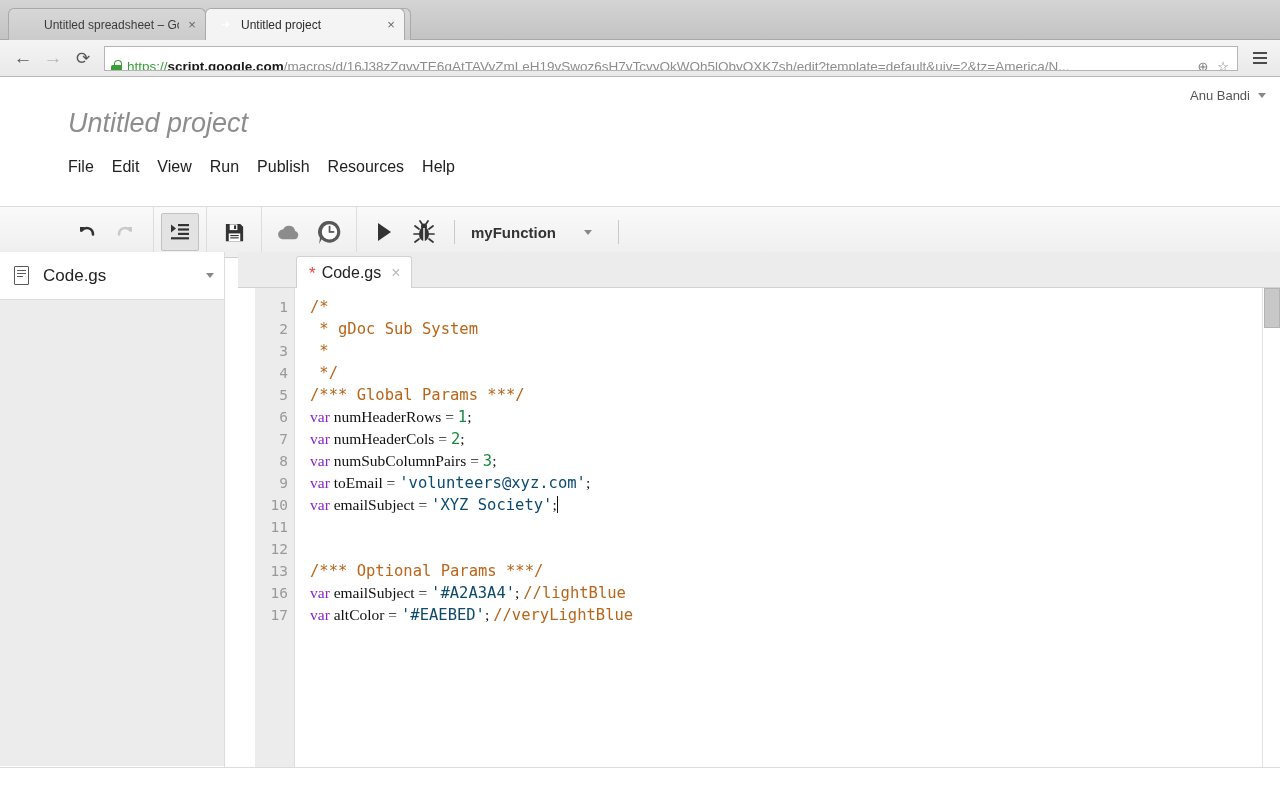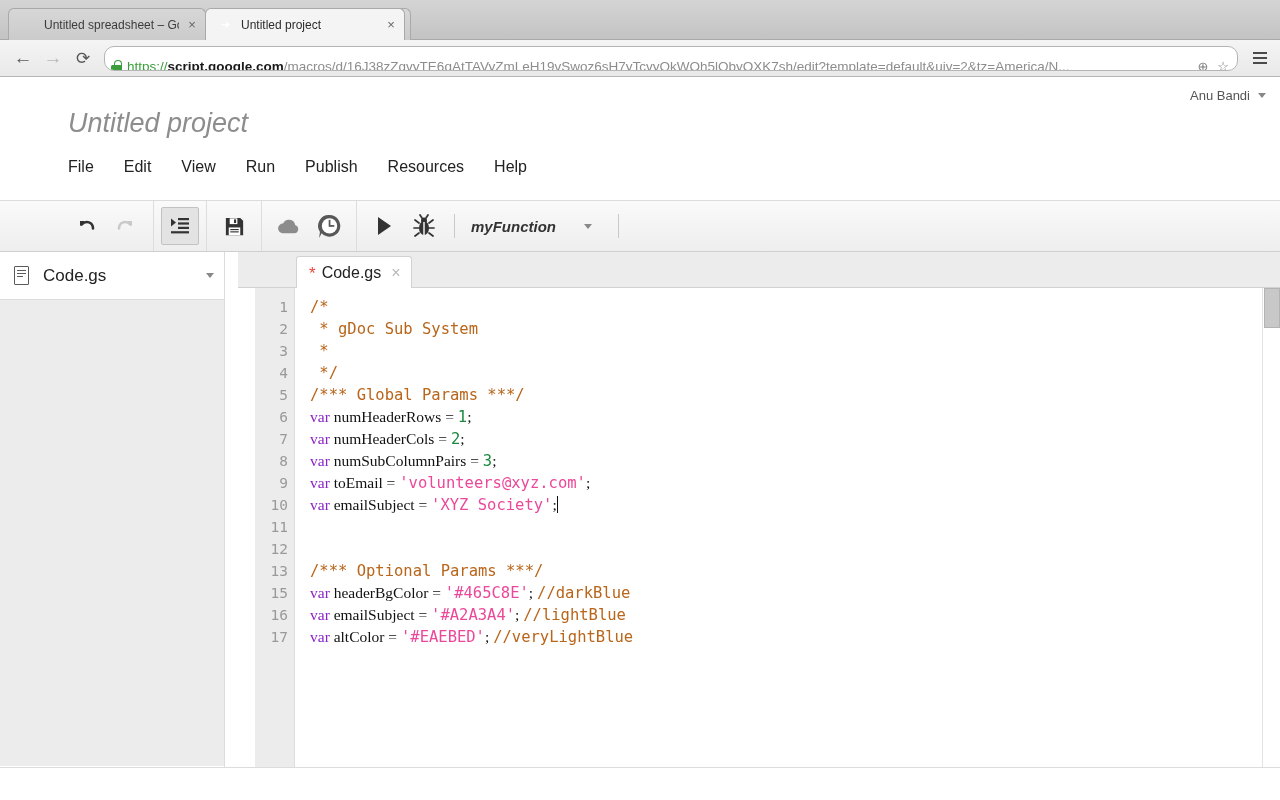--- a/index.html
+++ b/index.html
@@ -74,21 +74,21 @@
   }
   .nav-btn {
     width: 30px; height: 28px; display: flex; align-items: center;
     justify-content: center; font-size: 19px; color: #5a5a5a;
   }
   .nav-btn.back { margin-left: 8px; }
   .nav-btn.fwd { color: #b7b7b7; }
   .nav-btn.reload { font-size: 17px; color: #555; }
   .omnibox {
     flex: 1 1 auto; height: 25px; margin: 0 8px 0 6px;
-    background: #fff; border: 1px solid #b5b5b5; border-radius: 10px;
+    background: #fff; border: 1px solid #b5b5b5; border-radius: 0;
     display: flex; align-items: center; padding: 16px 4px 0 6px;
     font-size: 13.5px; overflow: hidden; white-space: nowrap;
   }
   .lock {
     flex: 0 0 11px; width: 11px; height: 13px; margin-right: 5px;
     position: relative;
   }
   .lock::before {
     content: ""; position: absolute; left: 0; bottom: 0; width: 11px; height: 8px;
     background: #3a9e3a; border-radius: 1.5px;
@@ -128,29 +128,29 @@
   }
 
   .project-title {
     position: absolute; left: 68px; top: 30px;
     font-size: 27px; font-style: italic; color: #8d8d8d;
     font-family: "Liberation Sans", sans-serif;
   }
 
   .menubar {
     position: absolute; left: 68px; top: 76px;
-    display: flex; gap: 16px; font-size: 16px; color: #222;
+    display: flex; gap: 4px; font-size: 16px; color: #222;
   }
   .menu-item { padding: 4px 14px 4px 0; cursor: default; }
 
   .toolbar {
-    position: absolute; left: 0; top: 122px; width: 1280px; height: 52px;
+    position: absolute; left: 0; top: 128px; width: 1280px; height: 52px;
     background: linear-gradient(#fafafa, #eeeeee);
     border-top: 1px solid #dcdcdc; border-bottom: 1px solid #cfcfcf;
-    display: flex; align-items: center; font-style: italic;
+    display: flex; align-items: center;
   }
   .sep {
     width: 1px; height: 50px; background: #dddddd; margin: 0 7px;
   }
   .sep.short { height: 24px; background: #c9c9c9; margin: 0 10px; }
   .tb-btn {
     width: 40px; height: 40px; display: flex; align-items: center;
     justify-content: center; color: #333;
   }
   .tb-btn.pressed {
@@ -221,21 +221,21 @@
   .line { height: 22px; display: flex; white-space: pre; }
   .ln {
     width: 40px; flex: 0 0 40px; margin-left: 17px;
     text-align: right; padding-right: 7px; color: #999;
     font-size: 14.5px; line-height: 22px;
   }
   .lc { flex: 1 1 auto; padding-left: 15px; color: #111; line-height: 22px; }
   .t-comment { color: #b9651a; }
   .t-keyword { color: #8a23c9; font-family: Liberation Serif, serif; }
   .t-number  { color: #1b8a3f; }
-  .t-string  { color: #ec4899; }
+  .t-string  { color: #0c4a6e; }
   .t-plain   { color: #111; font-family: Liberation Serif, serif; }
   .caretbar {
     display: inline-block; width: 1px; height: 17px; background: #111;
     vertical-align: -3px;
   }
 
   .vscroll-track {
     position: absolute; right: 0; top: 36px; width: 18px; height: 479px;
     background: #fff; border-left: 1px solid #e2e2e2;
   }
@@ -428,21 +428,20 @@
           <div class="line"><span class="ln">4</span><span class="lc"><span class="t-comment"> */</span></span></div>
           <div class="line"><span class="ln">5</span><span class="lc"><span class="t-comment">/*** Global Params ***/</span></span></div>
           <div class="line"><span class="ln">6</span><span class="lc"><span class="t-keyword">var</span><span class="t-plain"> numHeaderRows = </span><span class="t-number">1</span><span class="t-plain">;</span></span></div>
           <div class="line"><span class="ln">7</span><span class="lc"><span class="t-keyword">var</span><span class="t-plain"> numHeaderCols = </span><span class="t-number">2</span><span class="t-plain">;</span></span></div>
           <div class="line"><span class="ln">8</span><span class="lc"><span class="t-keyword">var</span><span class="t-plain"> numSubColumnPairs = </span><span class="t-number">3</span><span class="t-plain">;</span></span></div>
           <div class="line"><span class="ln">9</span><span class="lc"><span class="t-keyword">var</span><span class="t-plain"> toEmail = </span><span class="t-string">'volunteers@xyz.com'</span><span class="t-plain">;</span></span></div>
           <div class="line"><span class="ln">10</span><span class="lc"><span class="t-keyword">var</span><span class="t-plain"> emailSubject = </span><span class="t-string">'XYZ Society'</span><span class="t-plain">;</span><span class="caretbar"></span></span></div>
           <div class="line"><span class="ln">11</span><span class="lc"></span></div>
           <div class="line"><span class="ln">12</span><span class="lc"></span></div>
           <div class="line"><span class="ln">13</span><span class="lc"><span class="t-comment">/*** Optional Params ***/</span></span></div>
-          <div class="line"><span class="ln">15</span><span class="lc"><span class="t-keyword">var</span><span class="t-plain"> headerBgColor = </span><span class="t-string">'#465C8E'</span><span class="t-plain">; </span><span class="t-comment">//darkBlue</span></span></div>
           <div class="line"><span class="ln">16</span><span class="lc"><span class="t-keyword">var</span><span class="t-plain"> emailSubject = </span><span class="t-string">'#A2A3A4'</span><span class="t-plain">; </span><span class="t-comment">//lightBlue</span></span></div>
           <div class="line"><span class="ln">17</span><span class="lc"><span class="t-keyword">var</span><span class="t-plain"> altColor = </span><span class="t-string">'#EAEBED'</span><span class="t-plain">; </span><span class="t-comment">//veryLightBlue</span></span></div>
         </div>
     </div>
 
     <div class="vscroll-track">
       <div class="vscroll-thumb"></div>
     </div>
   </div>
 

